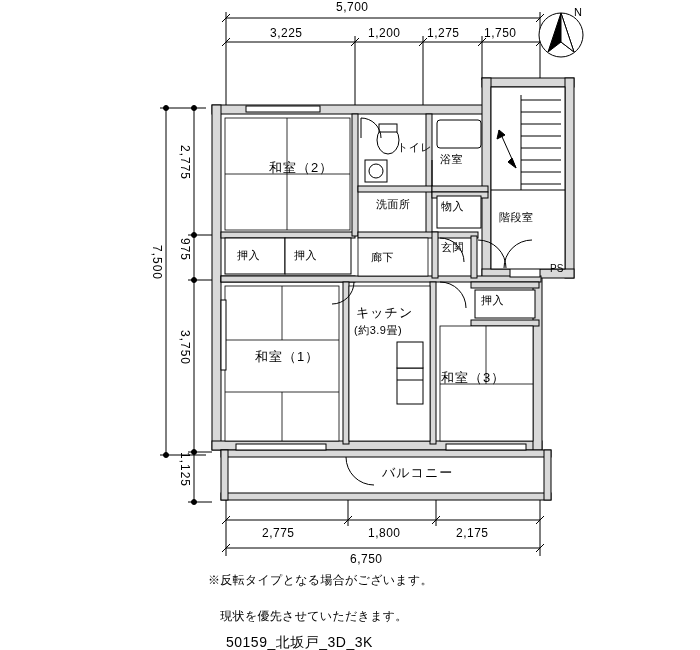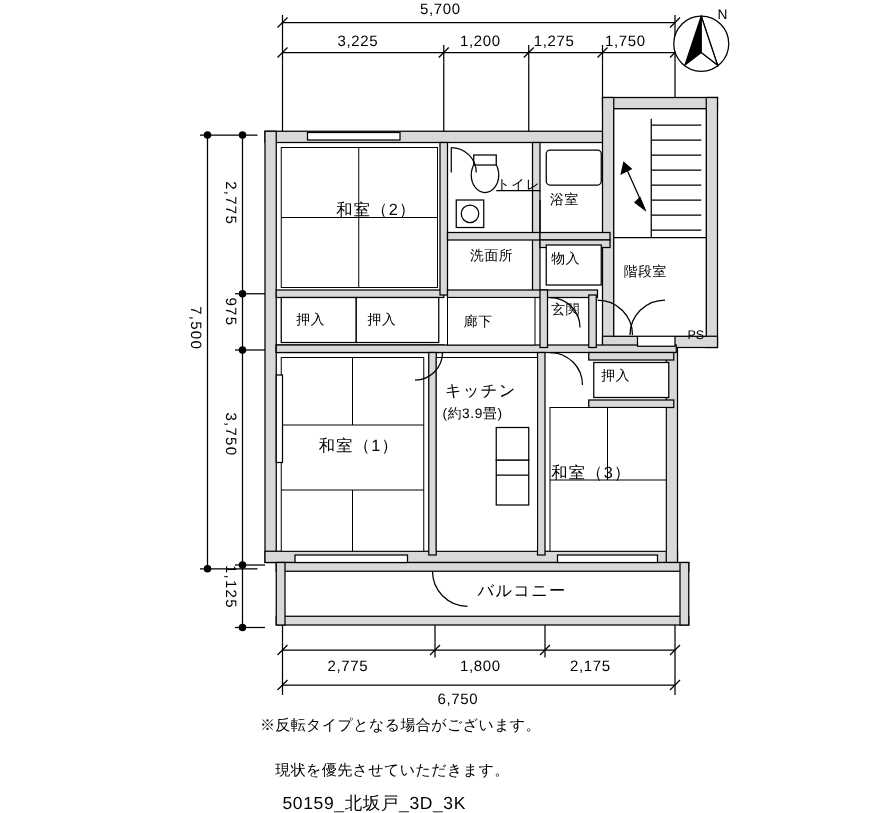--- a/index.html
+++ b/index.html
@@ -281,21 +281,21 @@
   <div class="abs dimtxt" style="left:246px;top:526px;">2,775</div>
   <div class="abs dimtxt" style="left:352px;top:526px;">1,800</div>
   <div class="abs dimtxt" style="left:440px;top:526px;">2,175</div>
   <div class="abs dimtxt" style="left:334px;top:552px;">6,750</div>
 
   <div class="abs roomtxt" style="left:253px;top:159px;">和室（2）</div>
   <div class="abs roomtxt" style="left:239px;top:348px;">和室（1）</div>
   <div class="abs roomtxt" style="left:425px;top:369px;">和室（3）</div>
   <div class="abs roomtxt" style="left:340px;top:304px;">キッチン</div>
   <div class="abs smalltxt" style="left:338px;top:323px;">(約3.9畳)</div>
-  <div class="abs smalltxt" style="left:381px;top:140px;text-decoration:underline;">トイレ</div>
+  <div class="abs smalltxt" style="left:381px;top:140px;">トイレ</div>
   <div class="abs smalltxt" style="left:424px;top:152px;">浴室</div>
   <div class="abs smalltxt" style="left:360px;top:197px;">洗面所</div>
   <div class="abs smalltxt" style="left:425px;top:199px;">物入</div>
   <div class="abs smalltxt" style="left:425px;top:240px;">玄関</div>
   <div class="abs smalltxt" style="left:355px;top:250px;">廊下</div>
   <div class="abs smalltxt" style="left:221px;top:248px;">押入</div>
   <div class="abs smalltxt" style="left:278px;top:248px;">押入</div>
   <div class="abs smalltxt" style="left:465px;top:293px;">押入</div>
   <div class="abs smalltxt" style="left:483px;top:210px;">階段室</div>
   <div class="abs tinytxt" style="left:500px;top:263px;">PS</div>

